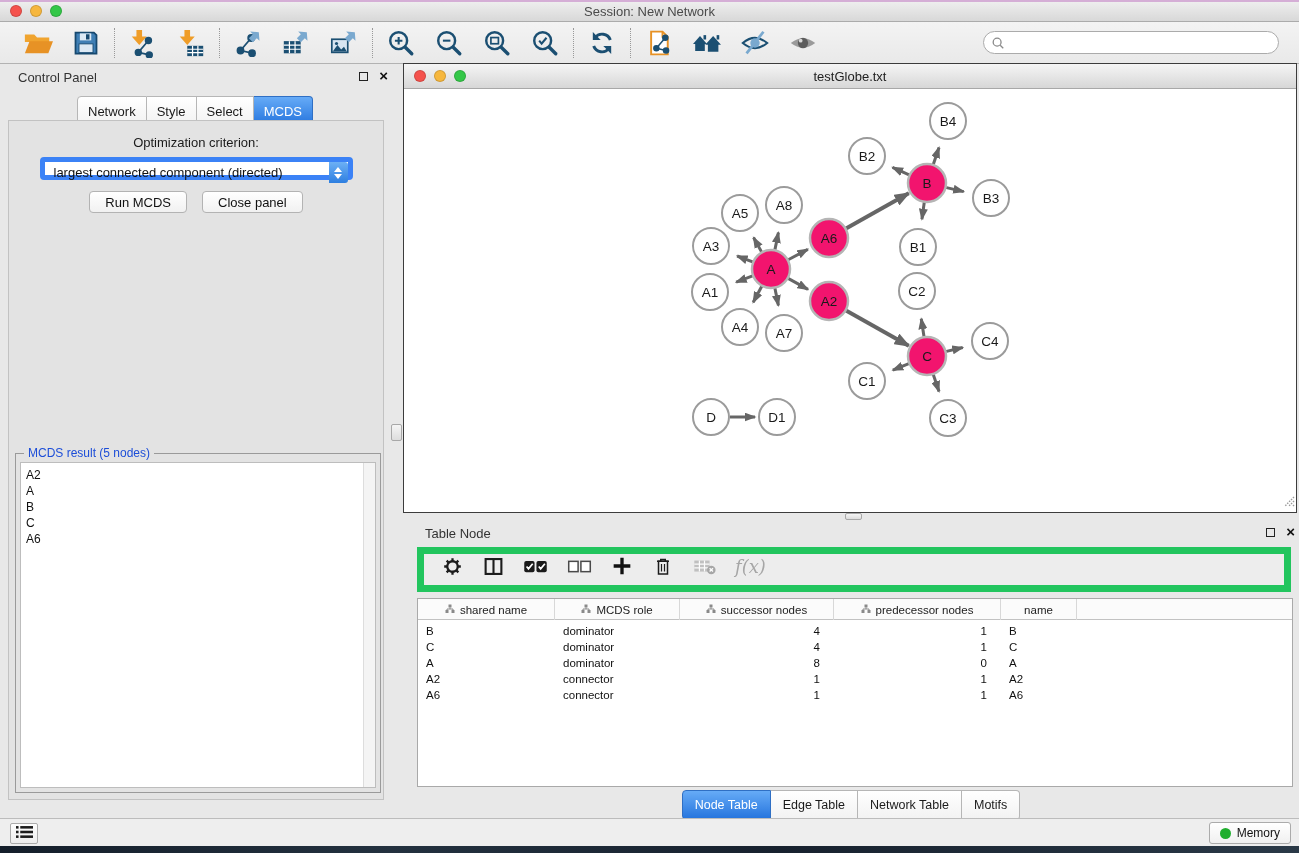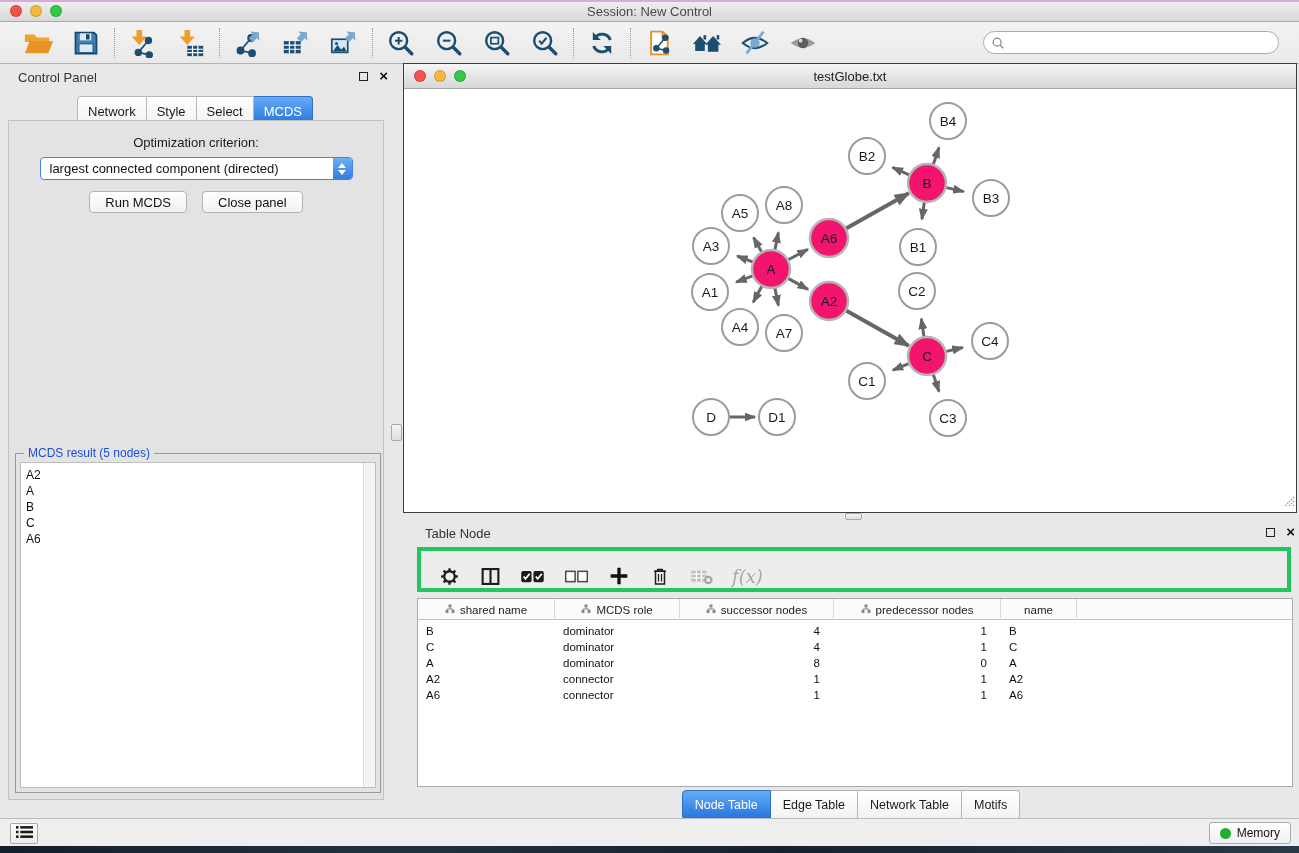--- a/index.html
+++ b/index.html
@@ -39,21 +39,21 @@
   .seg-tab { height:30px; display:flex; align-items:center; justify-content:center;
     background:linear-gradient(#ffffff,#f2f2f2); border:1px solid #b6b6b6; border-left:none;
     font-size:13px; color:#1a1a1a; padding:0 10px; }
   .seg-tab:first-child { border-left:1px solid #b6b6b6; border-radius:4px 0 0 4px; }
   .seg-tab:last-child { border-radius:0 4px 4px 0; }
   .seg-tab.active { background:linear-gradient(#66abf7,#2574dd); color:#fff; border-color:#2f6fc4; }
   #cp-inner { position:absolute; left:8px; top:56px; width:376px; height:680px;
     background:#e3e3e3; border:1px solid #c2c2c2; }
   #opt-label { margin-top:14px; text-align:center; font-size:13px; color:#1a1a1a; }
   #opt-select { position:relative; margin:7px auto 0 auto; width:313px; height:23px;
-    background:#fff; border:1px solid #3b82f6; border-radius:4px; font-size:13px; color:#111; }
+    background:#fff; border:5px solid #3b82f6; border-radius:4px; font-size:13px; color:#111; }
   #opt-select .val { position:absolute; left:9px; top:3px; }
   #opt-select .stepper { position:absolute; right:0; top:0; width:19px; height:21px;
     background:linear-gradient(#6cb0f5,#2e7fe0); border-radius:0 3px 3px 0;
     display:flex; flex-direction:column; align-items:center; justify-content:center; gap:2px; }
   .chev-up { width:0; height:0; border-left:4px solid transparent; border-right:4px solid transparent; border-bottom:5px solid #fff; }
   .chev-dn { width:0; height:0; border-left:4px solid transparent; border-right:4px solid transparent; border-top:5px solid #fff; }
   #cp-buttons { display:flex; justify-content:center; gap:15px; margin-top:11px; }
   .push-btn { height:22px; padding:0 15px; background:linear-gradient(#ffffff,#f1f1f1);
     border:1px solid #b3b3b3; border-radius:4px; font-size:13px; color:#111;
     font-family:"Liberation Sans",sans-serif; }
@@ -79,21 +79,21 @@
     background:#fff; border:1px solid #3c3c3c; }
   #net-titlebar { position:absolute; left:0; top:0; width:100%; height:25px;
     background:linear-gradient(#f5f5f5,#d7d7d7); border-bottom:1px solid #a8a8a8; }
   #net-titlebar .title { position:absolute; width:100%; text-align:center; top:5px; font-size:13px; color:#222; }
   #net-canvas { position:absolute; left:0; top:25px; right:0; bottom:0; background:#fff; overflow:hidden; }
   #net-grip { position:absolute; right:1px; bottom:1px; }
 
   
   #table-panel { position:absolute; left:403px; top:520px; width:896px; height:298px; }
   #tp-toolbar { position:absolute; left:14px; top:27px; width:874px; height:45px;
-    background:#ededed; border:4px solid #22c55e; display:flex; align-items:flex-end; gap:19px; padding-left:17px; }
+    background:#ededed; border:7px solid #22c55e; display:flex; align-items:flex-start; gap:19px; padding-left:17px; }
   .tp-btn { display:flex; align-items:center; justify-content:center; min-width:22px; height:24px; }
   .tp-btn.disabled { opacity:.85; }
   #fx-label { font-family:"DejaVu Serif", serif; font-style:italic; font-size:18px; color:#9a9a9a; }
   #tp-table { position:absolute; left:14px; top:78px; width:876px; height:189px;
     background:#fff; border:1px solid #a9a9a9; overflow:hidden; }
   #tp-header { display:flex; height:21px; background:#fbfbfb; border-bottom:1px solid #c2c2c2; }
   .th { display:flex; align-items:center; justify-content:center; gap:5px;
     font-size:11.5px; color:#222; border-right:1px solid #d8d8d8; height:21px; }
   .tr { display:flex; height:16px; }
   .td { font-size:11.5px; color:#111; line-height:16px; white-space:nowrap; }
@@ -117,21 +117,21 @@
 <body>
 
 <div id="app">
 
   <div id="titlebar">
     <div class="tl-group">
       <div class="tl tl-red" style="background: rgb(245, 82, 77);"></div>
       <div class="tl tl-yellow" style="background: rgb(246, 183, 62);"></div>
       <div class="tl tl-green" style="background: rgb(52, 199, 72);"></div>
     </div>
-    <div class="title">Session: New Control</div>
+    <div class="title">Session: New Network</div>
   </div>
 
   <div id="toolbar">
     <div id="tb-icons" style="display:flex;align-items:center;">
         <div class="tb-group">
           <div class="tb-btn">
             <svg width="30" height="30" viewBox="0 0 32 32">
               <path d="M2 7h10l3 3h13v5H2z" fill="#f0a42f"></path>
               <path d="M2 27l5-13h25l-5 13z" fill="#e79225"></path>
             </svg>

